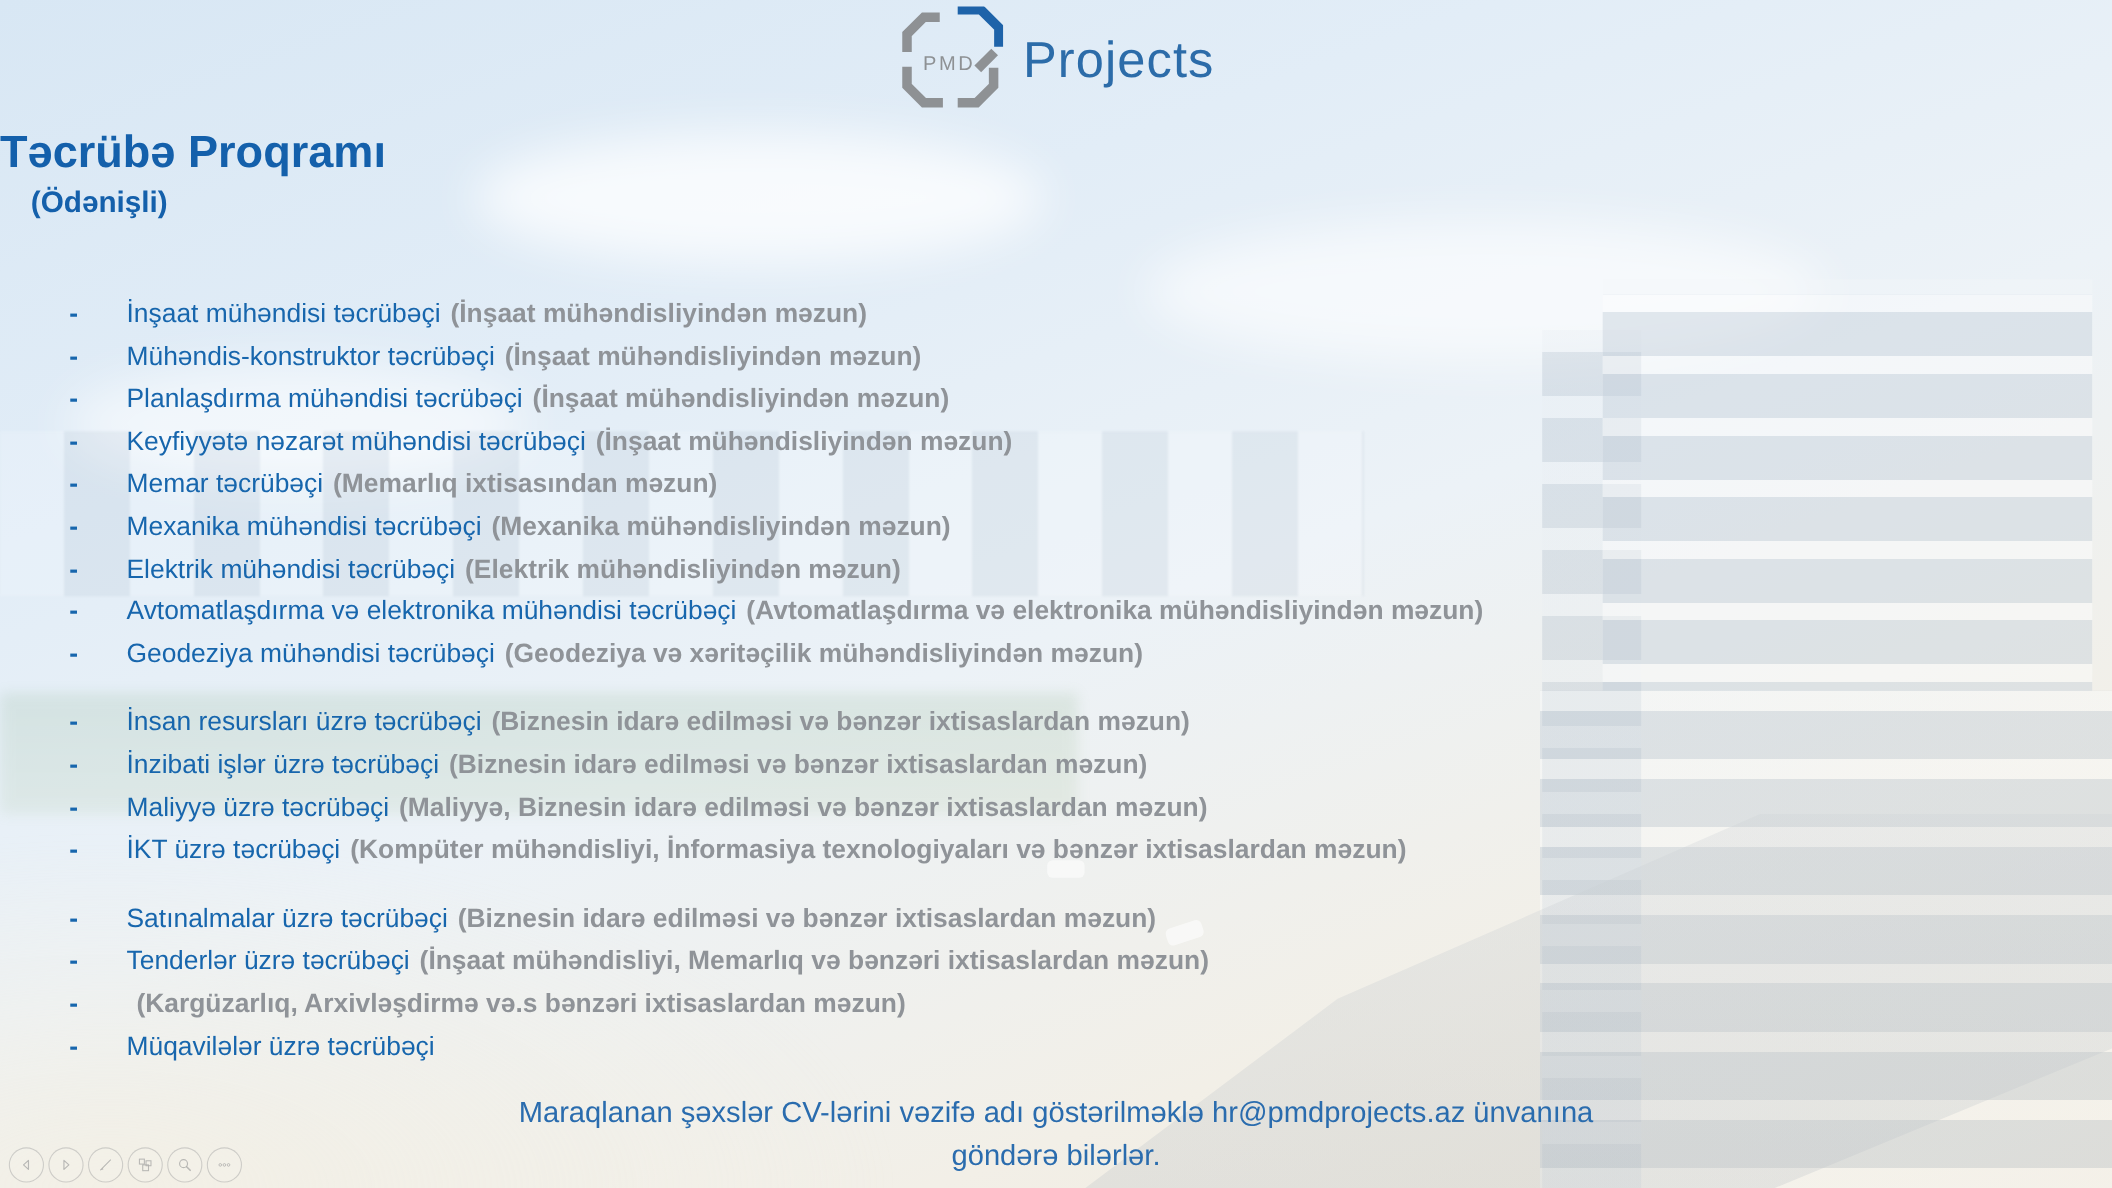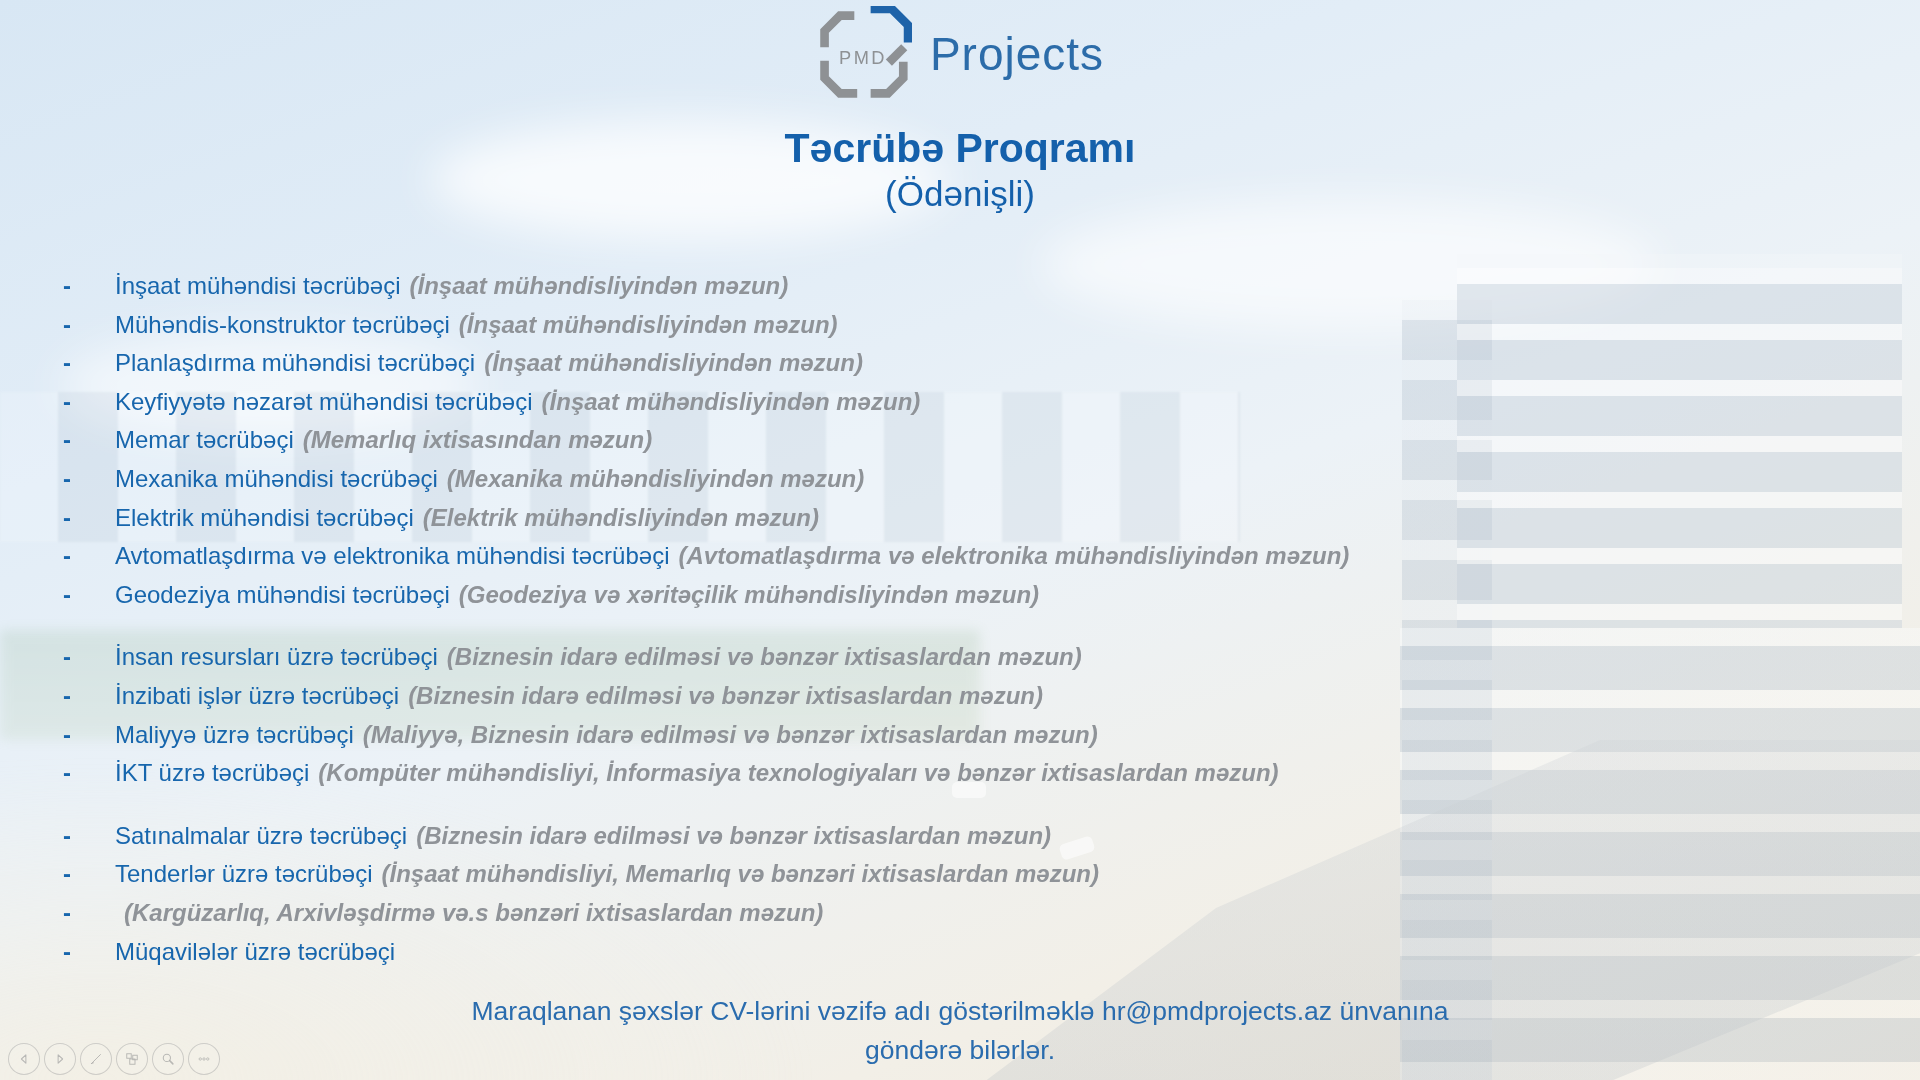--- a/index.html
+++ b/index.html
@@ -29,30 +29,30 @@
   .sand{position:absolute;left:-80px;top:760px;width:900px;height:400px;opacity:.5;filter:blur(10px);
     background:radial-gradient(ellipse at 20% 80%, #f7eeda 0%, rgba(247,238,218,0) 70%);}
   .car{position:absolute;width:34px;height:16px;border-radius:5px;background:rgba(255,255,255,.8);opacity:.7;}
   .car.car1{left:952px;top:782px;}
   .car.car2{left:1060px;top:840px;transform:rotate(-18deg);}
   
   .logo{position:absolute;top:6px;left:50%;transform:translateX(-50%);display:flex;align-items:center;gap:18px;}
   .logo svg.mark{width:96px;height:96px;display:block;}
   .wordmark{font-size:46px;color:#2c6ca9;letter-spacing:1px;font-weight:400;}
   
-  .header{position:absolute;top:124px;left:0;width:100%;text-align:center;color:#1460ab;}
+  .header{position:absolute;top:114px;left:0;width:100%;color:#1460ab;}
   .title{font-size:41px;font-weight:bold;line-height:48px;}
-  .subtitle{font-size:35px;font-weight:normal;line-height:36px;margin-top:4px;}
+  .subtitle{font-size:27px;font-weight:bold;line-height:36px;margin-top:4px;margin-left:28px;}
   
   .list{position:absolute;top:272px;left:63px;right:20px;}
   .group{margin-bottom:24px;}
   .item{display:flex;align-items:baseline;height:38.6px;font-size:24px;white-space:nowrap;}
   .dash{width:52px;color:#1766ad;font-weight:bold;}
   .role{color:#1766ad;font-weight:normal;}
-  .detail{color:#8f9398;font-weight:bold;margin-left:9px;font-style:italic;}
+  .detail{color:#8f9398;font-weight:bold;margin-left:9px;}
   
   .footer{position:absolute;top:992px;left:0;width:100%;text-align:center;
     color:#2a6cae;font-size:26.5px;line-height:39px;}
   .footer .email{font-weight:normal;}
   
   .controls{position:absolute;left:8px;bottom:5px;display:flex;gap:4px;opacity:.55;}
   .ctl{width:32px;height:32px;border-radius:50%;border:1.5px solid rgba(118,120,123,.55);
     background:rgba(255,255,255,.15);display:flex;align-items:center;justify-content:center;
     color:rgba(118,120,123,.85);padding:0;cursor:pointer;}
   .ctl svg{width:18px;height:18px;display:block;}

